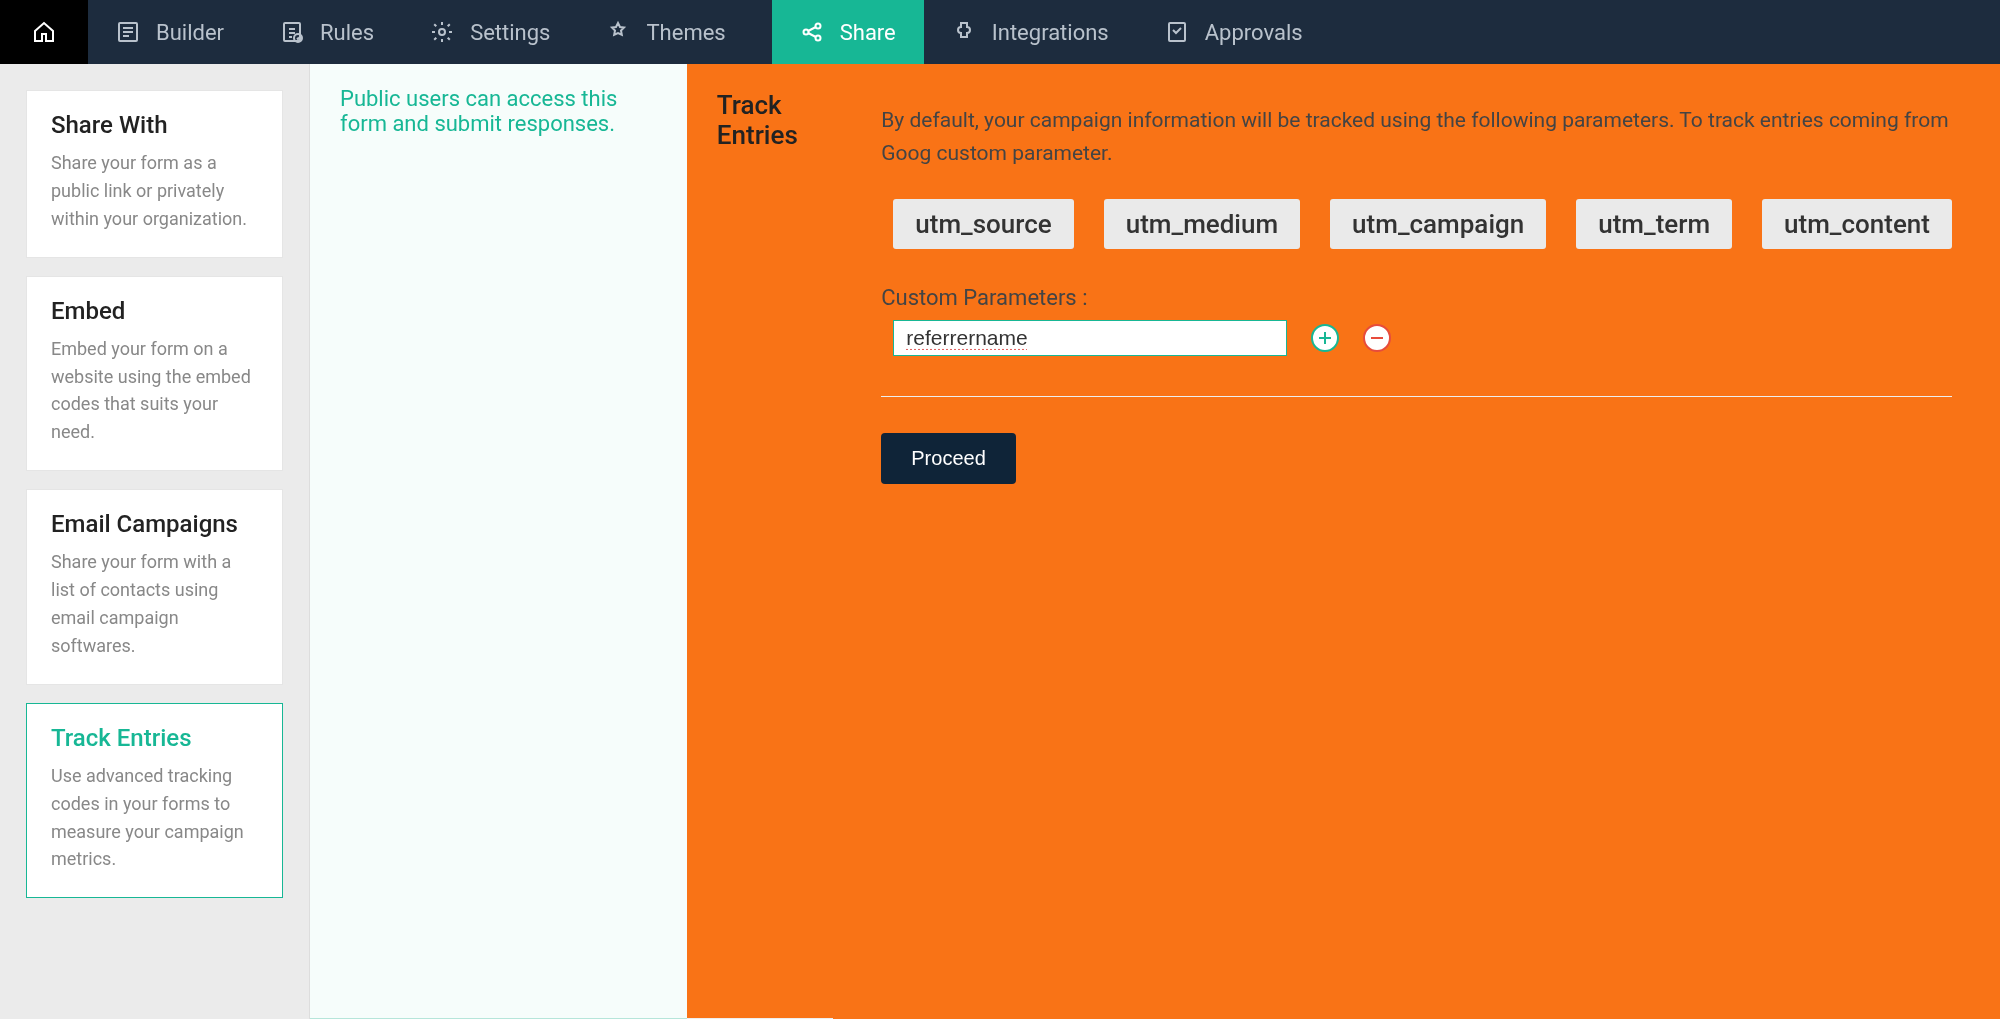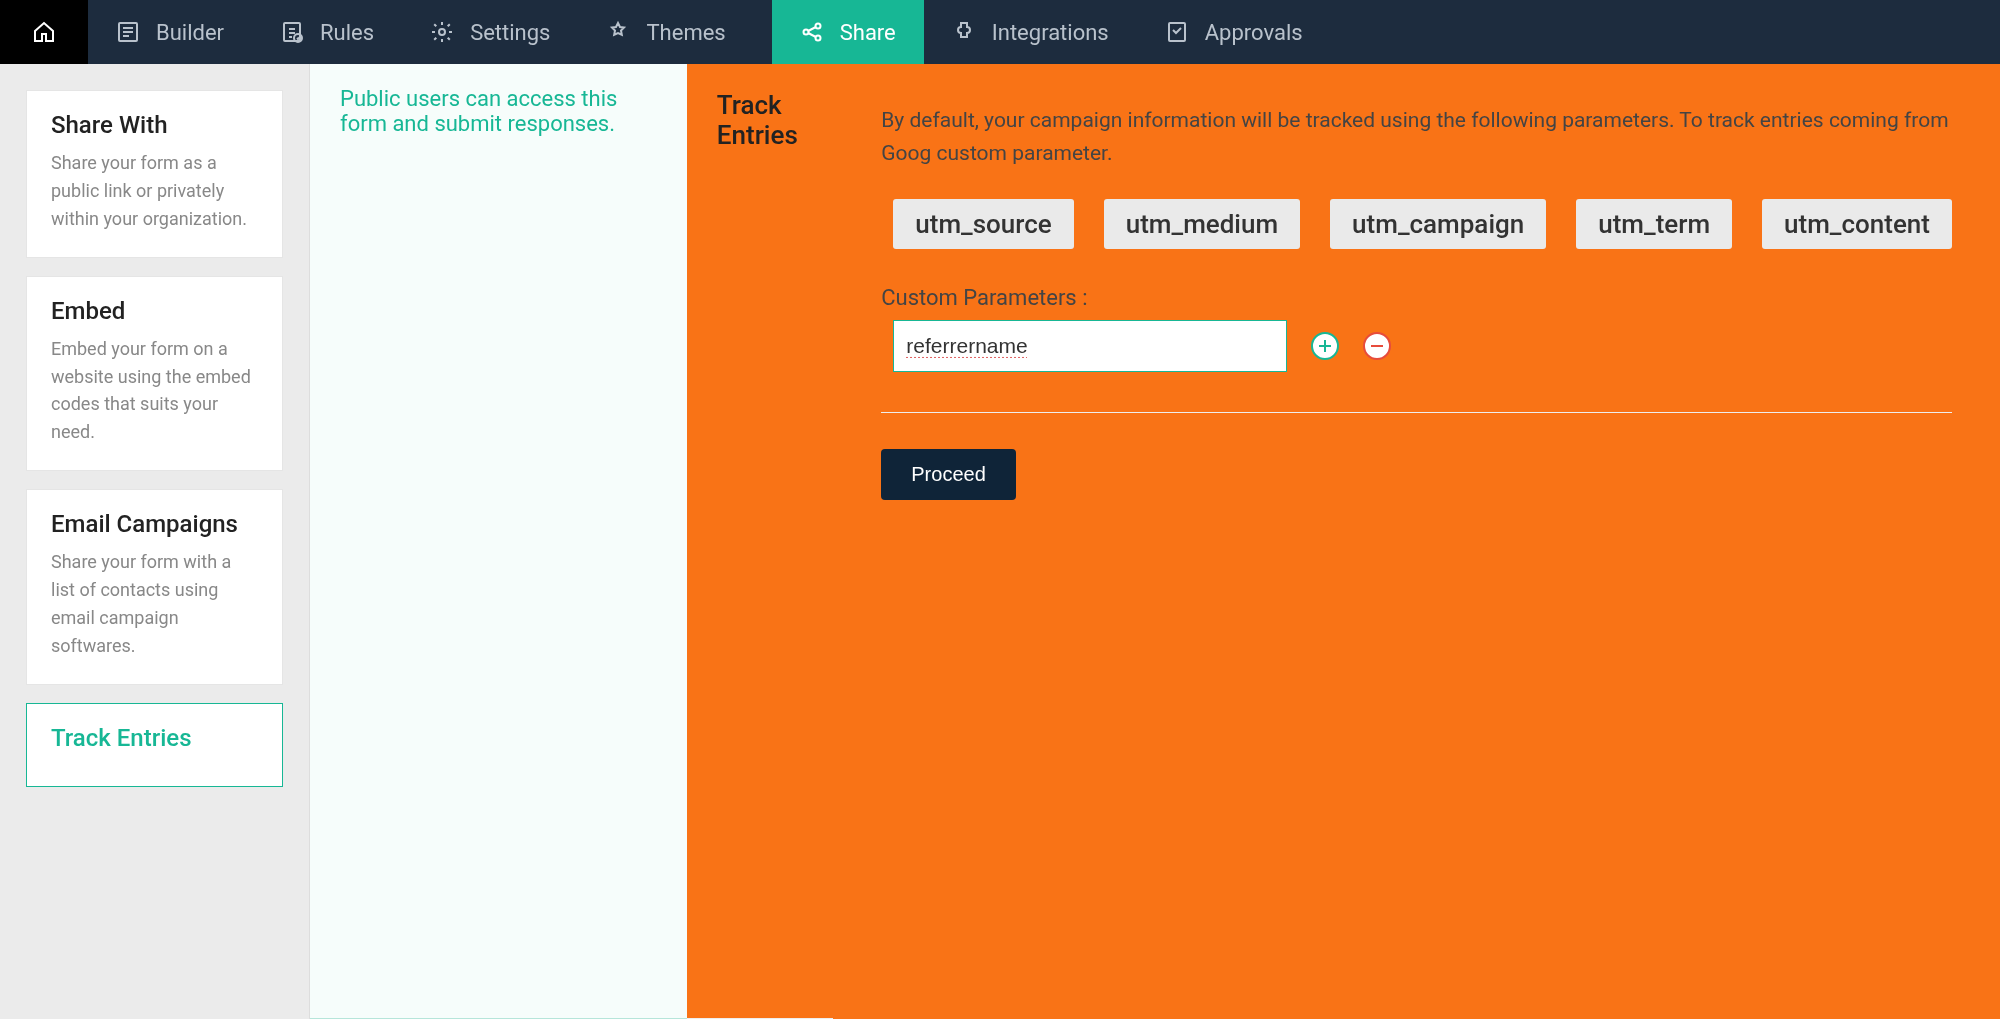--- a/index.html
+++ b/index.html
@@ -127,21 +127,21 @@
   }
   .param-row {
     display: flex;
     align-items: center;
     gap: 24px;
     margin-left: 12px;
     margin-bottom: 40px;
   }
   .param-input {
     width: 394px;
-    height: 52px;
+    height: 36px;
     border: 1px solid #17b795;
     padding: 12px 12px;
     font-size: 21px;
     color: #333;
     outline: none;
     text-decoration: underline;
     text-decoration-color: #e06666;
     text-decoration-style: dotted;
     text-underline-offset: 4px;
   }
@@ -245,20 +245,21 @@
     <div class="side-card">
       <div class="side-card-title">Embed</div>
       <div class="side-card-desc">Embed your form on a website using the embed codes that suits your need.</div>
     </div>
     <div class="side-card">
       <div class="side-card-title">Email Campaigns</div>
       <div class="side-card-desc">Share your form with a list of contacts using email campaign softwares.</div>
     </div>
     <div class="side-card active">
       <div class="side-card-title">Track Entries</div>
+      <div class="side-card-desc">Use advanced tracking codes in your forms to measure your campaign metrics.</div>
     </div>
   </div>
 
   <div class="main">
     <div class="banner">Public users can access this form and submit responses.</div>
     <div class="page-title">Track Entries</div>
     <div class="content">
       <div class="intro">By default, your campaign information will be tracked using the following parameters. To track entries coming from Goog custom parameter.</div>
       <div class="tag-row">
         <div class="tag">utm_source</div>

